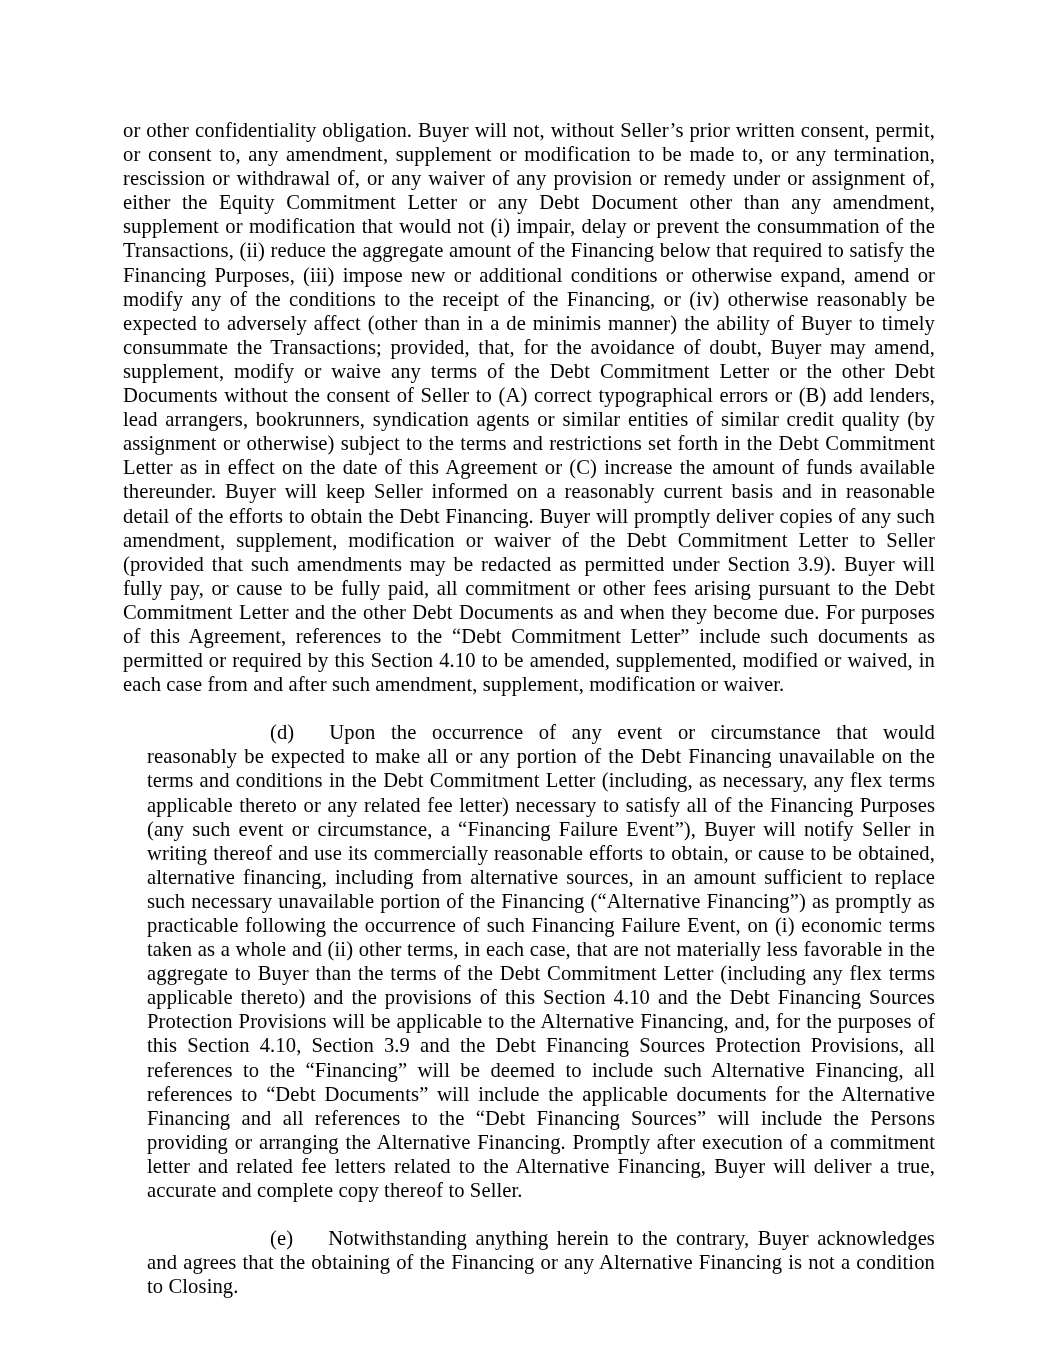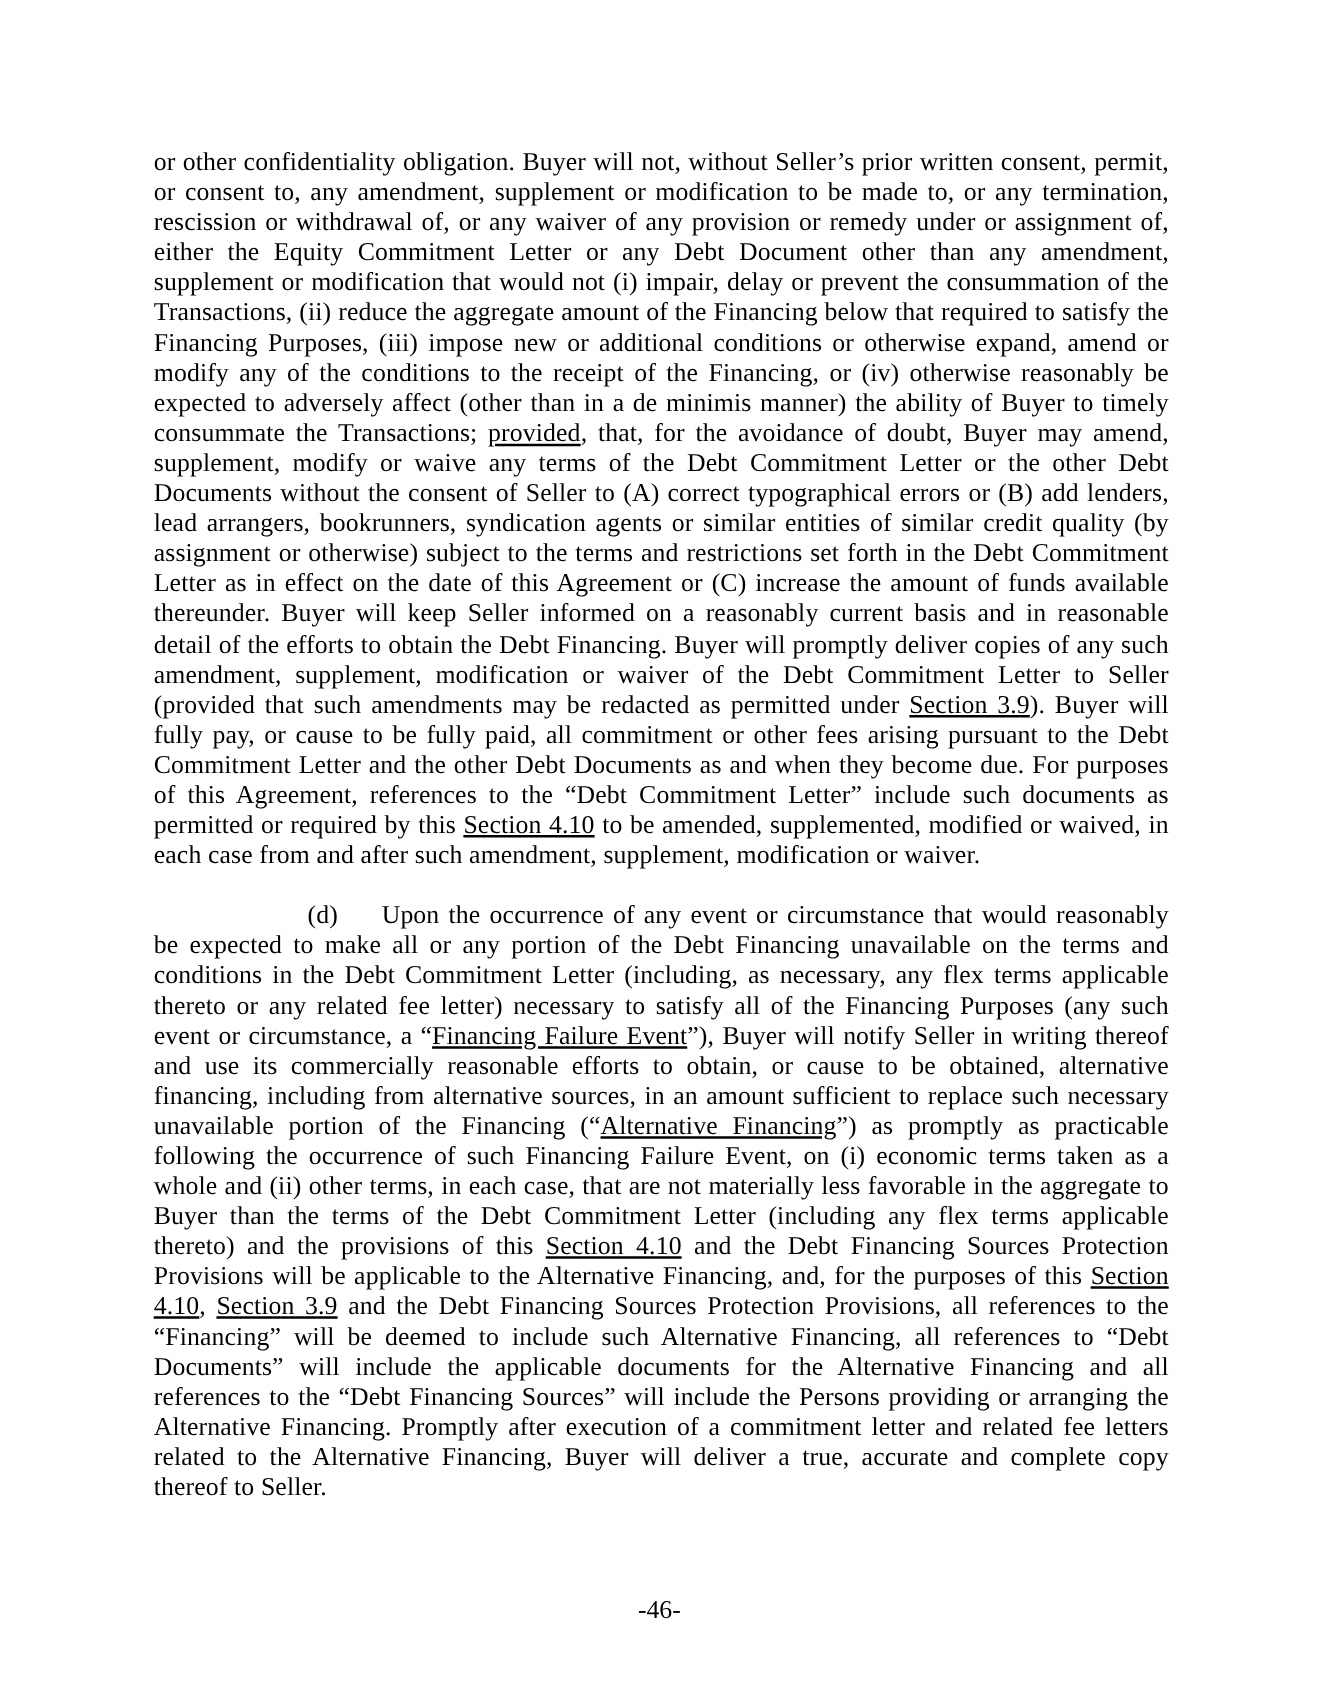--- a/index.html
+++ b/index.html
@@ -24,43 +24,42 @@
     font-size: 20.6px;
     line-height: 24.1px;
     text-align: justify;
     letter-spacing: 0.1px;
   }
   .text-block p {
     margin: 0 0 24px 0;
   }
   .text-block p.indented {
     text-indent: 123px;
+    margin-left: 24px;
   }
   .tab {
     display: inline-block;
     width: 35px;
   }
   .run-normal { font-style: normal; }
   .run-italic { }
-  .run-underline { text-decoration: underline; }
+  .run-underline { }
   .page-footer {
     position: absolute;
     left: 0;
     top: 1276px;
     width: 1055px;
     text-align: center;
     font-size: 20.6px;
     line-height: 24.1px;
   }
 </style>
 </head>
 <body>
 
 <div class="page">
   <main class="text-block">
 
   <p><span class="run-normal">or other confidentiality obligation.  Buyer will not, without Seller’s prior written consent, permit, or consent to, any amendment, supplement or modification to be made to, or any termination, rescission or withdrawal of, or any waiver of any provision or remedy under or assignment of, either the Equity Commitment Letter or any Debt Document other than any amendment, supplement or modification that would not (i) impair, delay or prevent the consummation of the Transactions, (ii) reduce the aggregate amount of the Financing below that required to satisfy the Financing Purposes, (iii) impose new or additional conditions or otherwise expand, amend or modify any of the conditions to the receipt of the Financing, or (iv) otherwise reasonably be expected to adversely affect (other than in a </span><span class="run-italic">de minimis</span><span class="run-normal"> manner) the ability of Buyer to timely consummate the Transactions; </span><span class="run-underline">provided</span><span class="run-normal">, that, for the avoidance of doubt, Buyer may amend, supplement, modify or waive any terms of the Debt Commitment Letter or the other Debt Documents without the consent of Seller to (A) correct typographical errors or (B) add lenders, lead arrangers, bookrunners, syndication agents or similar entities of similar credit quality (by assignment or otherwise) subject to the terms and restrictions set forth in the Debt Commitment Letter as in effect on the date of this Agreement or (C) increase the amount of funds available thereunder.  Buyer will keep Seller informed on a reasonably current basis and in reasonable detail of the efforts to obtain the Debt Financing.  Buyer will promptly deliver copies of any such amendment, supplement, modification or waiver of the Debt Commitment Letter to Seller (provided that such amendments may be redacted as permitted under </span><span class="run-underline">Section 3.9</span><span class="run-normal">).  Buyer will fully pay, or cause to be fully paid, all commitment or other fees arising pursuant to the Debt Commitment Letter and the other Debt Documents as and when they become due.  For purposes of this Agreement, references to the “Debt Commitment Letter” include such documents as permitted or required by this </span><span class="run-underline">Section 4.10</span><span class="run-normal"> to be amended, supplemented, modified or waived, in each case from and after such amendment, supplement, modification or waiver.</span></p>
       <p class="indented"><span>(d)</span><span class="tab"></span><span class="run-normal">Upon the occurrence of any event or circumstance that would reasonably be expected to make all or any portion of the Debt Financing unavailable on the terms and conditions in the Debt Commitment Letter (including, as necessary, any flex terms applicable thereto or any related fee letter) necessary to satisfy all of the Financing Purposes (any such event or circumstance, a “</span><span class="run-underline">Financing Failure Event</span><span class="run-normal">”), Buyer will notify Seller in writing thereof and use its commercially reasonable efforts to obtain, or cause to be obtained, alternative financing, including from alternative sources, in an amount sufficient to replace such necessary unavailable portion of the Financing (“</span><span class="run-underline">Alternative Financing</span><span class="run-normal">”) as promptly as practicable following the occurrence of such Financing Failure Event, on (i) economic terms taken as a whole and (ii) other terms, in each case, that are not materially less favorable in the aggregate to Buyer than the terms of the Debt Commitment Letter (including any flex terms applicable thereto) and the provisions of this </span><span class="run-underline">Section 4.10</span><span class="run-normal"> and the Debt Financing Sources Protection Provisions will be applicable to the Alternative Financing, and, for the purposes of this </span><span class="run-underline">Section 4.10</span><span class="run-normal">, </span><span class="run-underline">Section 3.9</span><span class="run-normal"> and the Debt Financing Sources Protection Provisions, all references to the “Financing” will be deemed to include such Alternative Financing, all references to “Debt Documents” will include the applicable documents for the Alternative Financing and all references to the “Debt Financing Sources” will include the Persons providing or arranging the Alternative Financing.  Promptly after execution of a commitment letter and related fee letters related to the Alternative Financing, Buyer will deliver a true, accurate and complete copy thereof to Seller.</span></p>
+      <p class="indented"><span>(e)</span><span class="tab"></span><span class="run-normal">Notwithstanding anything herein to the contrary, Buyer acknowledges and agrees that the obtaining of the Financing or any Alternative Financing is not a condition to Closing.</span></p>
     </main>
-  <footer class="page-footer">
-    <span>-46-</span>
-  </footer>
 </div>
 
 </body></html>

